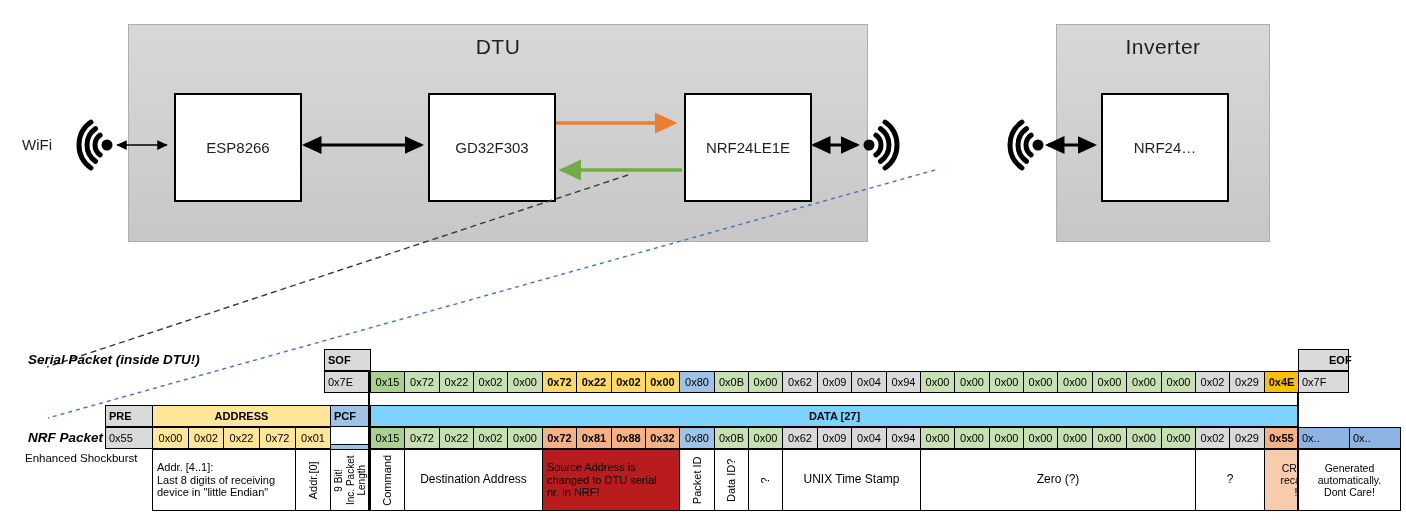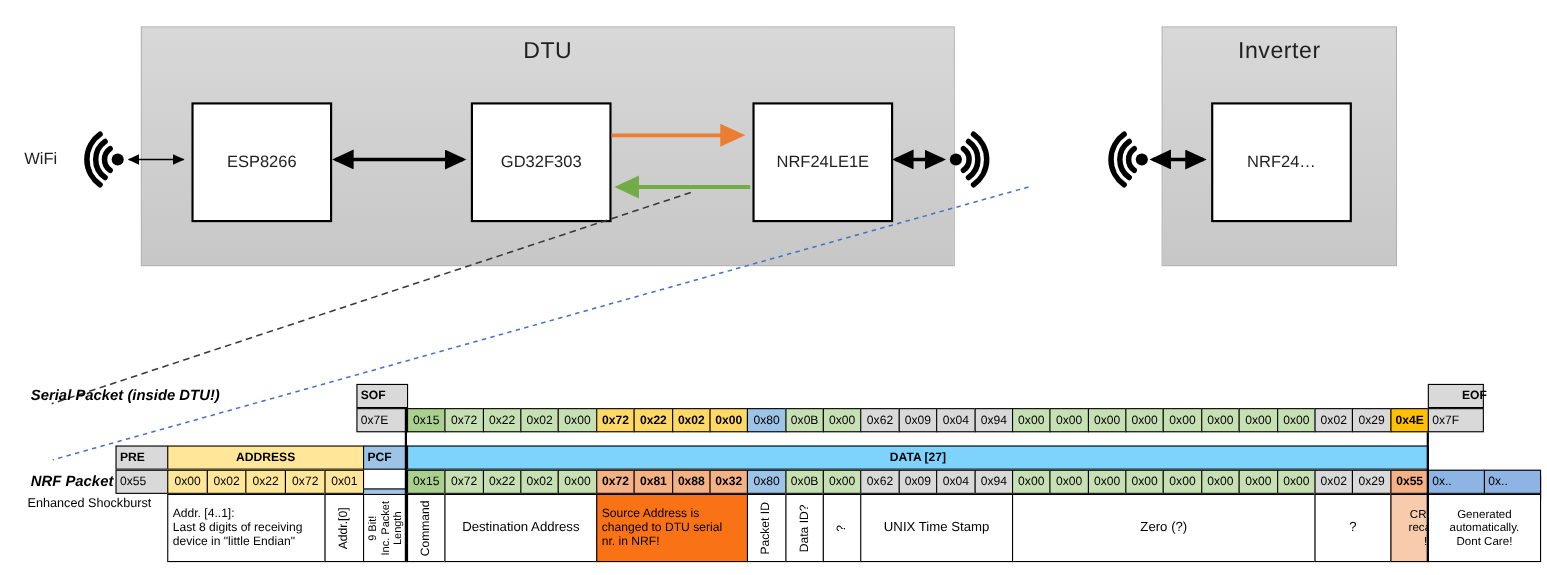--- a/index.html
+++ b/index.html
@@ -176,21 +176,21 @@
       </div>
       <div class="tcell vert" style="left: 330px; top: 449px; width: 41px; height: 62px; background: rgb(255, 255, 255); font-size: 10px;">
         <span>9 Bit!
 Inc. Packet
 Length</span>
       </div>
       <div class="tcell vert" style="left: 370px; top: 449px; width: 35px; height: 62px; background: rgb(255, 255, 255);">
         <span>Command</span>
       </div>
       <div class="tcell" style="left: 404px; top: 449px; width: 139px; height: 62px; background: rgb(255, 255, 255); font-size: 12px;">Destination Address</div>
-      <div class="tcell noteleft" style="left: 542px; top: 449px; width: 138px; height: 62px; background: #f97316;">Source Address is
+      <div class="tcell noteleft" style="left: 542px; top: 449px; width: 138px; height: 62px; background: #b91c1c;">Source Address is
 changed to DTU serial
 nr. in NRF!</div>
       <div class="tcell vert" style="left: 679px; top: 449px; width: 36px; height: 62px; background: rgb(255, 255, 255);">
         <span>Packet ID</span>
       </div>
       <div class="tcell vert" style="left: 714px; top: 449px; width: 35px; height: 62px; background: rgb(255, 255, 255);">
         <span>Data ID?</span>
       </div>
       <div class="tcell vert" style="left: 748px; top: 449px; width: 35px; height: 62px; background: rgb(255, 255, 255);">
         <span>?</span>

